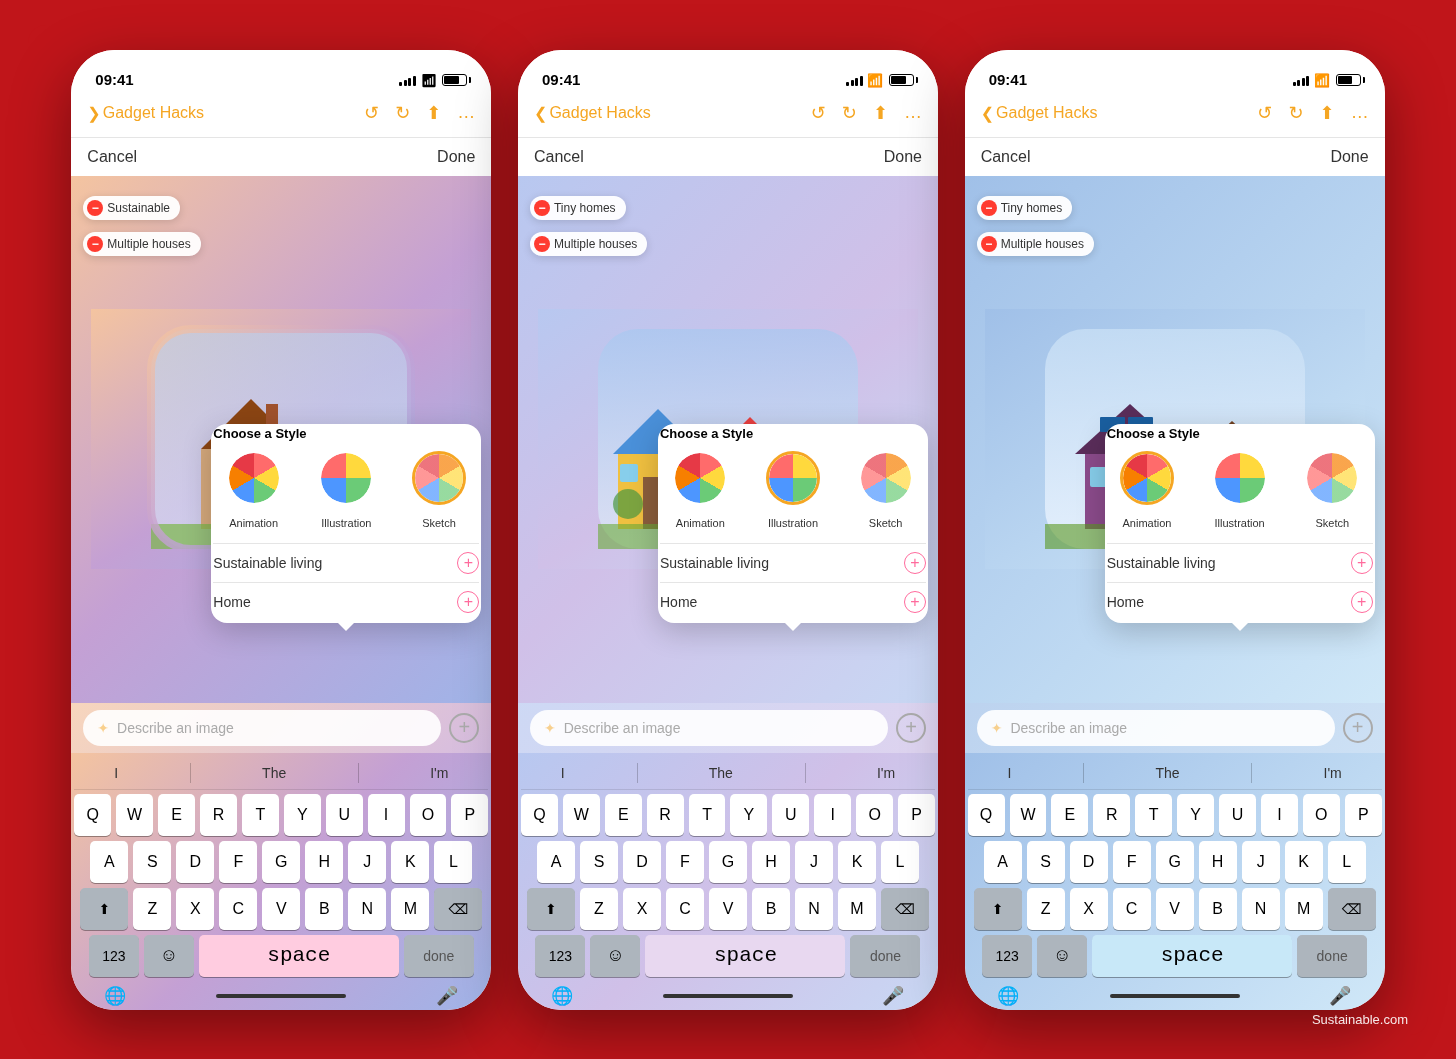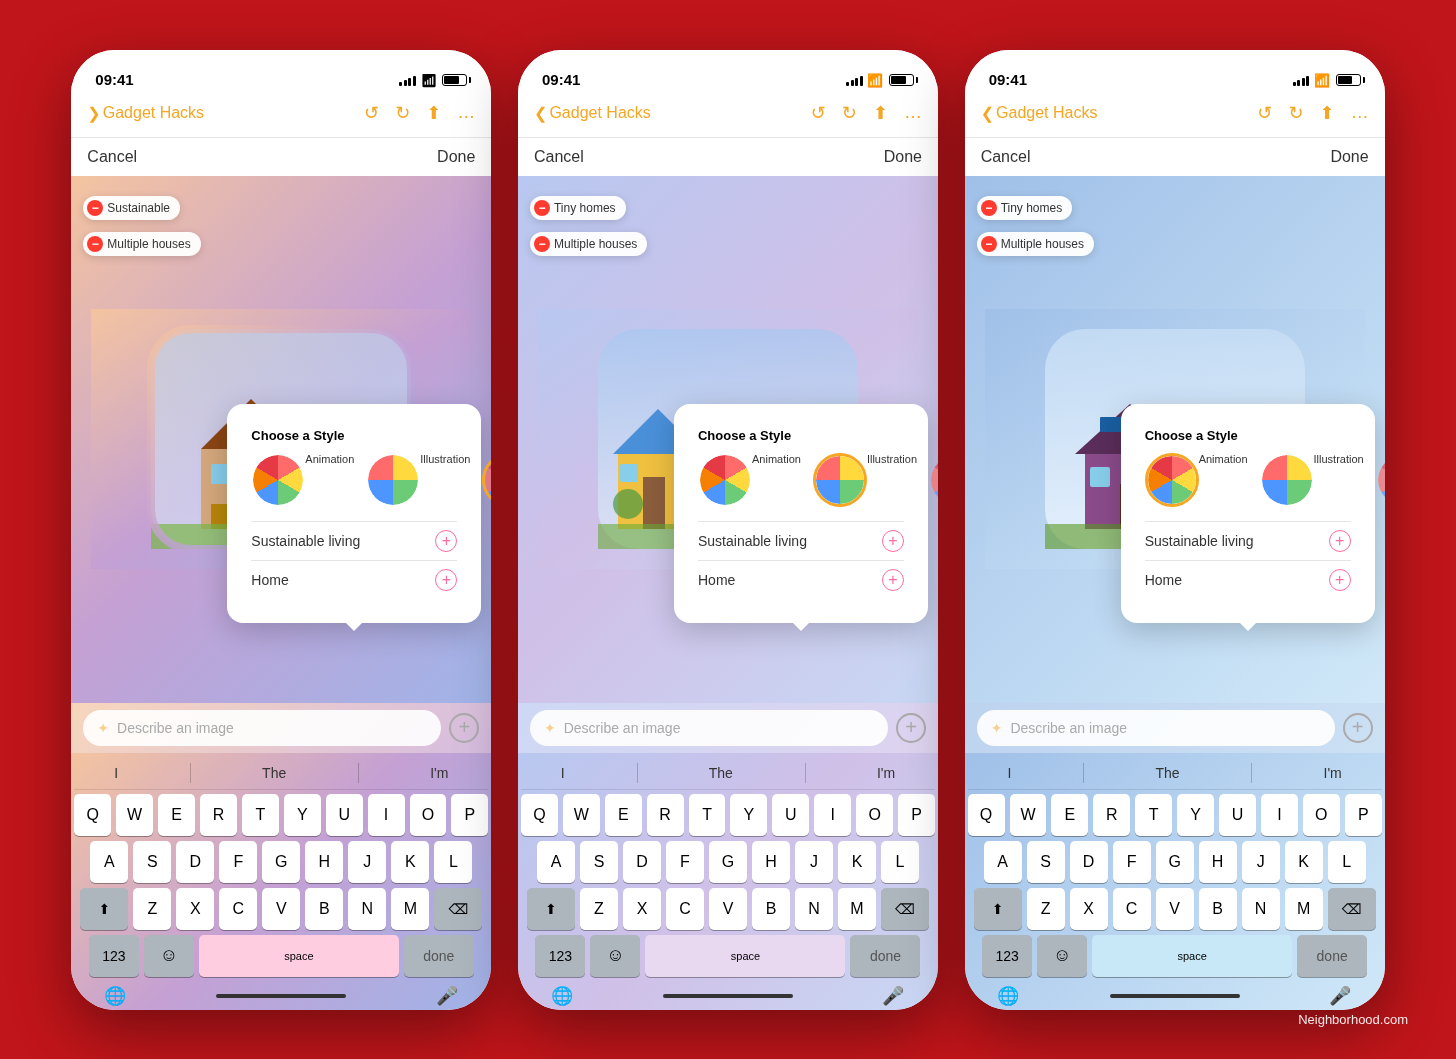--- a/index.html
+++ b/index.html
@@ -180,44 +180,45 @@
       justify-content: center;
       font-size: 12px;
       font-weight: bold;
       flex-shrink: 0;
       margin-left: -6px;
     }
     
     .style-popup {
       position: absolute;
       bottom: 80px;
-      left: 156px;
+      left: 140px;
       right: 10px;
       background: white;
       border-radius: 16px;
-      padding: 24px;
+      padding: 2px;
       box-shadow: 0 8px 30px rgba(0,0,0,0.2);
       z-index: 20;
     }
     .style-popup-title {
       font-size: 13px;
       font-weight: 600;
       color: #000;
       margin-bottom: 10px;
     }
     .style-options {
       display: flex;
       gap: 12px;
       justify-content: space-around;
       margin-bottom: 14px;
     }
     .style-option {
       display: flex;
-      flex-direction: row;
-      gap: 0;
+      flex-direction: column;
+      align-items: center;
+      gap: 12px;
       cursor: pointer;
     }
     .style-circle {
       width: 54px;
       height: 54px;
       border-radius: 50%;
       position: relative;
       overflow: hidden;
       border: 2px solid transparent;
     }
@@ -362,21 +363,22 @@
       font-size: 14px;
     }
     .key.emoji {
       min-width: 44px;
       max-width: 50px;
       font-size: 18px;
     }
     .key.space {
       flex: 3;
       max-width: 200px;
-      font-size: 11px;
+      font-size: 21px;
+      font-family: Liberation Mono, monospace;
     }
     .key.done {
       min-width: 60px;
       max-width: 70px;
       font-size: 14px;
       color: #555;
     }
     .bottom-row-keys {
       display: flex;
       justify-content: center;
@@ -992,14 +994,14 @@
         </div>
         <div class="home-indicator-bar">
           <span class="globe-icon">🌐</span>
           <div class="home-bar"></div>
           <span class="mic-icon">🎤</span>
         </div>
       </div>
     </div>
   </div>
 
-  <div class="watermark">Neighborhood.com</div>
+  <div class="watermark">Sustainable.com</div>
 </div>
 
 </body></html>

